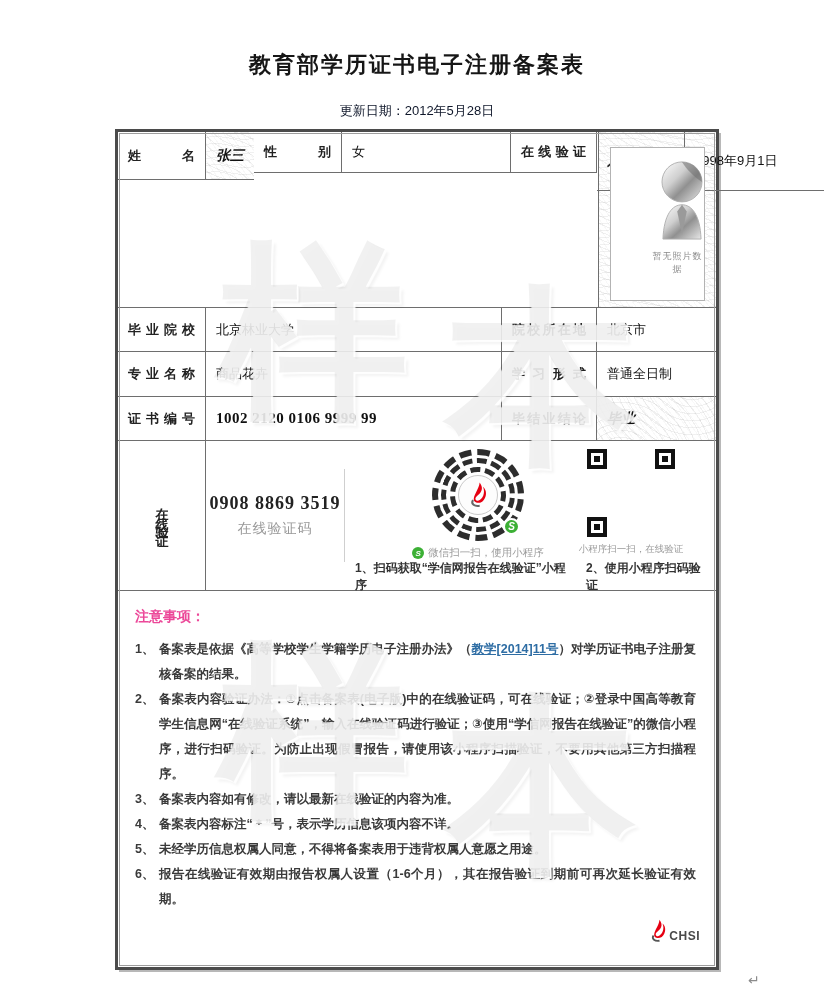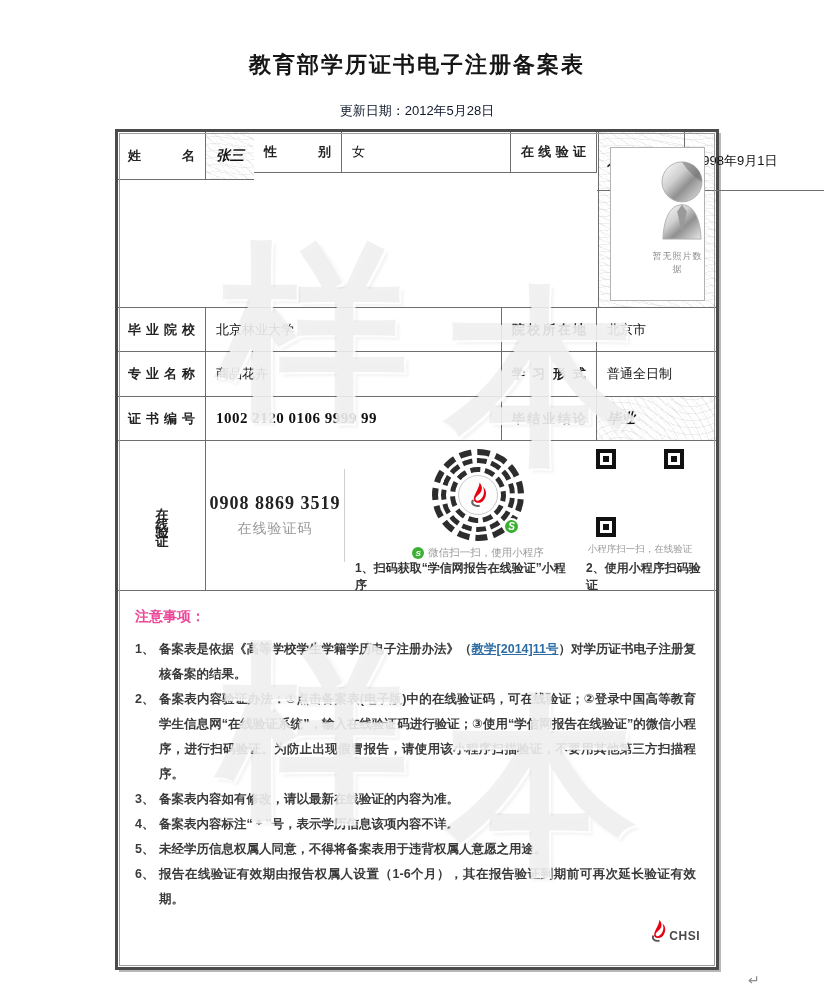--- a/index.html
+++ b/index.html
@@ -85,21 +85,21 @@
   .badge {
     position:absolute; right:4px; bottom:6px; width:17px; height:17px; border-radius:50%;
     background:#3cb035; border:2px solid #fff; color:#fff; font-size:10px; font-weight:bold;
     font-style:italic; display:flex; align-items:center; justify-content:center;
   }
   .wechat-caption { margin-top:5px; font-size:10.5px; color:#9b9b9b; display:flex; align-items:center; justify-content:center; gap:4px; }
   .dot-icon {
     width:12px; height:12px; border-radius:50%; background:#3cb035; color:#fff;
     font-size:8px; font-weight:bold; font-style:italic; display:inline-flex; align-items:center; justify-content:center;
   }
-  .square-wrap { margin-left:auto; margin-right:12px; width:108px; text-align:center; }
+  .square-wrap { margin-left:auto; margin-right:21px; width:108px; text-align:center; }
   .sqr {
     position:relative; width:88px; height:88px; margin:0 auto; background:#fff;
     background-image:
       repeating-linear-gradient(0deg,#1c1c1c 0 3px,transparent 3px 7px),
       repeating-linear-gradient(90deg,#1c1c1c 0 3px,#fff 3px 8px);
     background-blend-mode:lighten;
   }
   .finder { position:absolute; width:20px; height:20px; border:4px solid #111; background:#fff; }
   .finder::after { content:""; position:absolute; inset:3px; background:#111; }
   .f-tl { left:0; top:0; } .f-tr { right:0; top:0; } .f-bl { left:0; bottom:0; }

